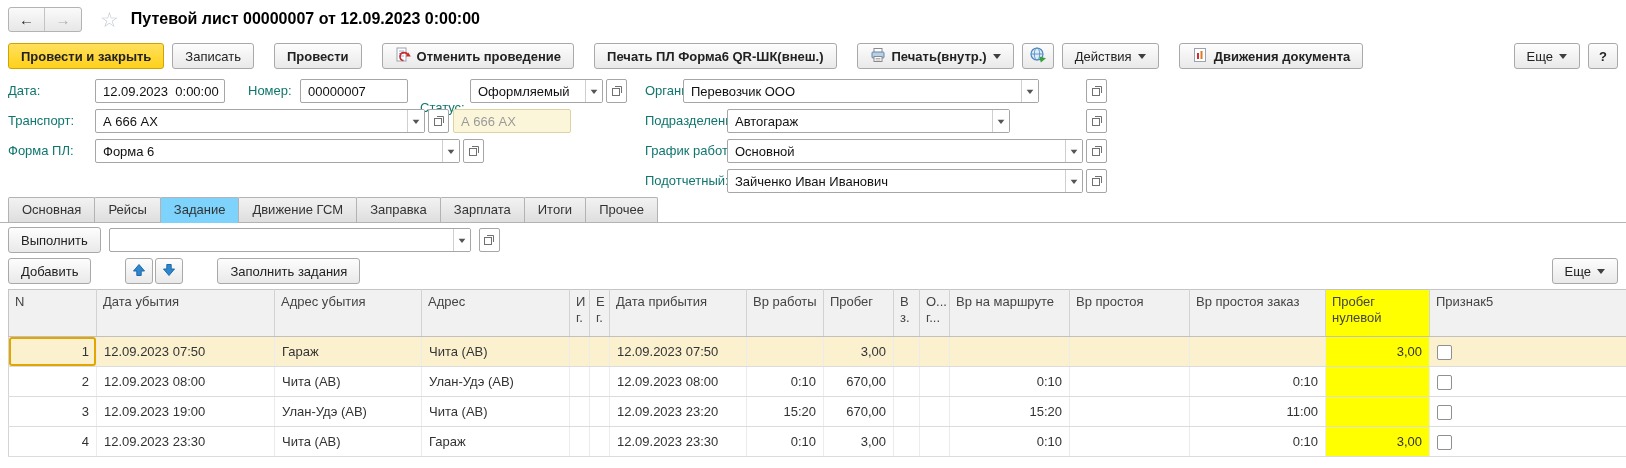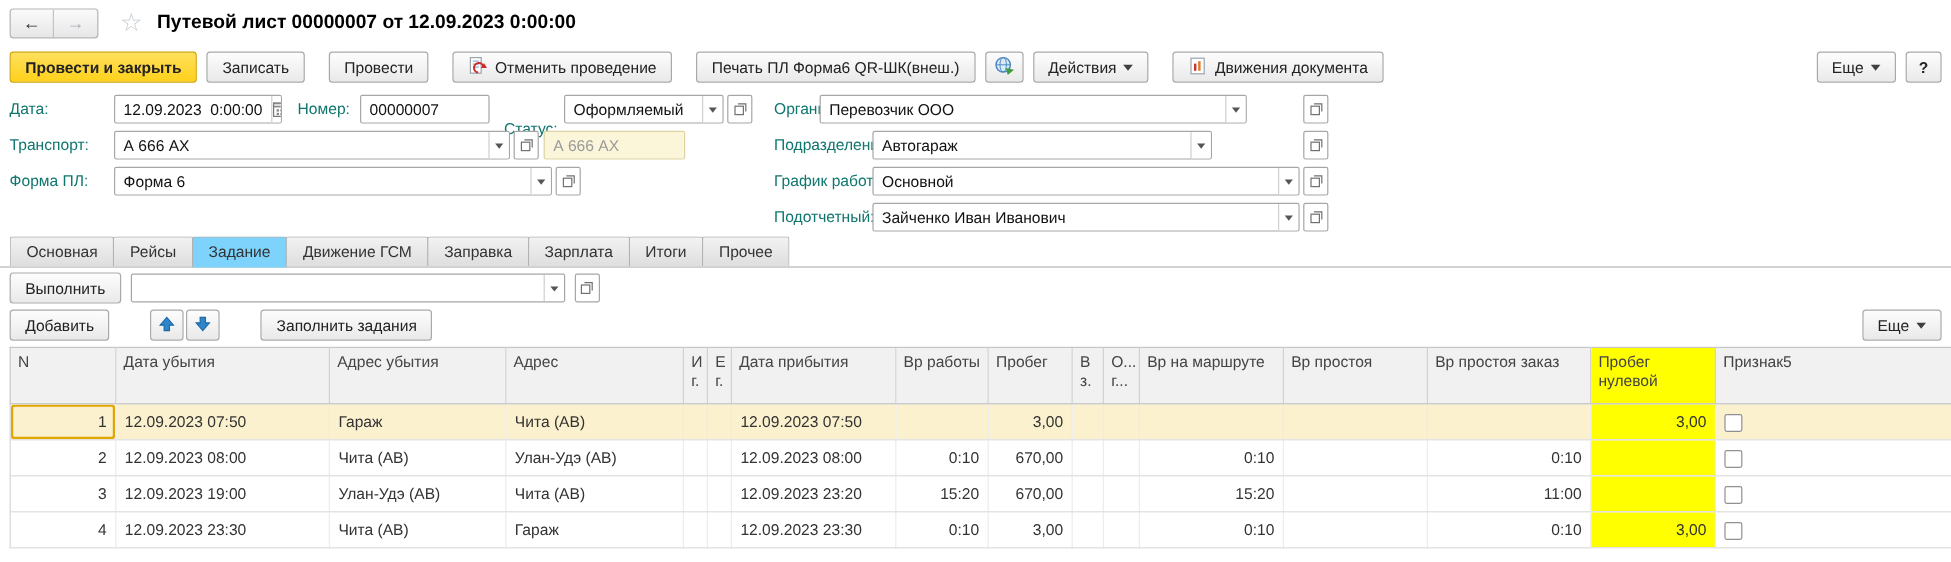--- a/index.html
+++ b/index.html
@@ -16,21 +16,21 @@
   .star { font-size:21px; color:#c3cbd2; margin:0 12px 0 18px; line-height:1; }
   .doc-title { font-size:16px; font-weight:bold; color:#000; white-space:pre; }
 
   
   .toolbar { height:36px; display:flex; align-items:center; padding:0 8px; gap:8px; }
   .btn { display:inline-flex; align-items:center; gap:6px; height:26px; padding:0 12px;
     background:linear-gradient(#fdfdfd,#e9e9e9); border:1px solid #a9a9a9; border-radius:3px;
     font-size:13px; color:#222; cursor:pointer; white-space:nowrap; }
   .btn.primary { background:linear-gradient(#ffe05e,#ffd11a); border-color:#cfa400; font-weight:bold; }
   .btn.iconbtn { padding:0 6px; }
-  .gap-l { margin-left:12px; }
+  .gap-l { margin-left:12px;font-weight:bold; }
   .caret { width:0; height:0; border:4px solid transparent; border-top:5px solid #3f3f3f; margin-top:5px; }
   .spacer { flex:1; }
   .qbtn { width:30px; justify-content:center; padding:0; font-weight:bold; color:#222; }
 
   
   .form-area { position:relative; height:122px; }
   .lbl { position:absolute; color:#0f766e; white-space:nowrap; }
   .field { position:absolute; height:24px; display:flex; align-items:stretch;
     border:1px solid #a6a6a6; border-radius:2px; background:#fff; overflow:hidden; }
   .field .val { flex:1; display:flex; align-items:center; padding:0 7px; white-space:pre; color:#111; }
@@ -98,20 +98,31 @@
           <rect x="2" y="1" width="9" height="13" fill="#fff" stroke="#98a4ae"></rect>
           <line x1="4" y1="4" x2="9" y2="4" stroke="#8fb2d4"></line>
           <line x1="4" y1="6.5" x2="9" y2="6.5" stroke="#8fb2d4"></line>
           <line x1="4" y1="9" x2="9" y2="9" stroke="#8fb2d4"></line>
           <path d="M8.5 13.5 a4 4 0 1 1 4.5 -4.5" fill="none" stroke="#cc2b2b" stroke-width="1.7"></path>
           <polygon points="13.3,5.6 15.8,9.6 10.8,9.6" fill="#cc2b2b"></polygon>
         </svg></span>
     <span>Отменить проведение</span>
   </button>
   <button class="btn gap-l">Печать ПЛ Форма6 QR-ШК(внеш.)</button>
+  <button class="btn gap-l">
+    <span><svg width="16" height="16" viewBox="0 0 16 16">
+          <rect x="4" y="1.5" width="8" height="4" fill="#fff" stroke="#8a8a8a"></rect>
+          <rect x="2" y="5" width="12" height="6" rx="1" fill="#b9cfe4" stroke="#5f87ad"></rect>
+          <rect x="4" y="9.5" width="8" height="5" fill="#fff" stroke="#8a8a8a"></rect>
+          <line x1="5.5" y1="11.5" x2="10.5" y2="11.5" stroke="#b0b0b0"></line>
+          <line x1="5.5" y1="13" x2="10.5" y2="13" stroke="#b0b0b0"></line>
+        </svg></span>
+    <span>Печать(внутр.)</span>
+    <span class="caret"></span>
+  </button>
   <button class="btn iconbtn">
     <span><svg width="18" height="18" viewBox="0 0 18 18">
           <circle cx="8" cy="8" r="6" fill="#ddebf7" stroke="#4a86c0" stroke-width="1.2"></circle>
           <ellipse cx="8" cy="8" rx="2.7" ry="6" fill="none" stroke="#4a86c0" stroke-width="0.8"></ellipse>
           <line x1="2" y1="8" x2="14" y2="8" stroke="#4a86c0" stroke-width="0.8"></line>
           <polygon points="10.2,10.6 17,12.2 11.8,16.4" fill="#3d9e3d"></polygon>
         </svg></span>
   </button>
   <button class="btn">
     <span>Действия</span>
@@ -128,21 +139,21 @@
   <div class="spacer"></div>
   <button class="btn">
     <span>Еще</span>
     <span class="caret"></span>
   </button>
   <button class="btn qbtn">?</button>
 </div>
 
 <div class="form-area">
   <span class="lbl" style="left:8px; top:9px">Дата:</span>
-  <div class="field" style="left:95px; top:5px; width:140px">
+  <div class="field" style="left:95px; top:5px; width:130px">
     <span class="val">12.09.2023  0:00:00</span>
     <span class="calbtn">
         <svg width="14" height="14" viewBox="0 0 14 14">
           <rect x="1" y="2" width="12" height="11" fill="#fff" stroke="#787878"></rect>
           <rect x="1" y="2" width="12" height="3" fill="#d9d9d9" stroke="#787878"></rect>
           <rect x="3.5" y="7" width="2" height="2" fill="#8a8a8a"></rect>
           <rect x="6.5" y="7" width="2" height="2" fill="#8a8a8a"></rect>
           <rect x="9.5" y="7" width="2" height="2" fill="#8a8a8a"></rect>
           <rect x="3.5" y="10" width="2" height="2" fill="#8a8a8a"></rect>
           <rect x="6.5" y="10" width="2" height="2" fill="#8a8a8a"></rect>

